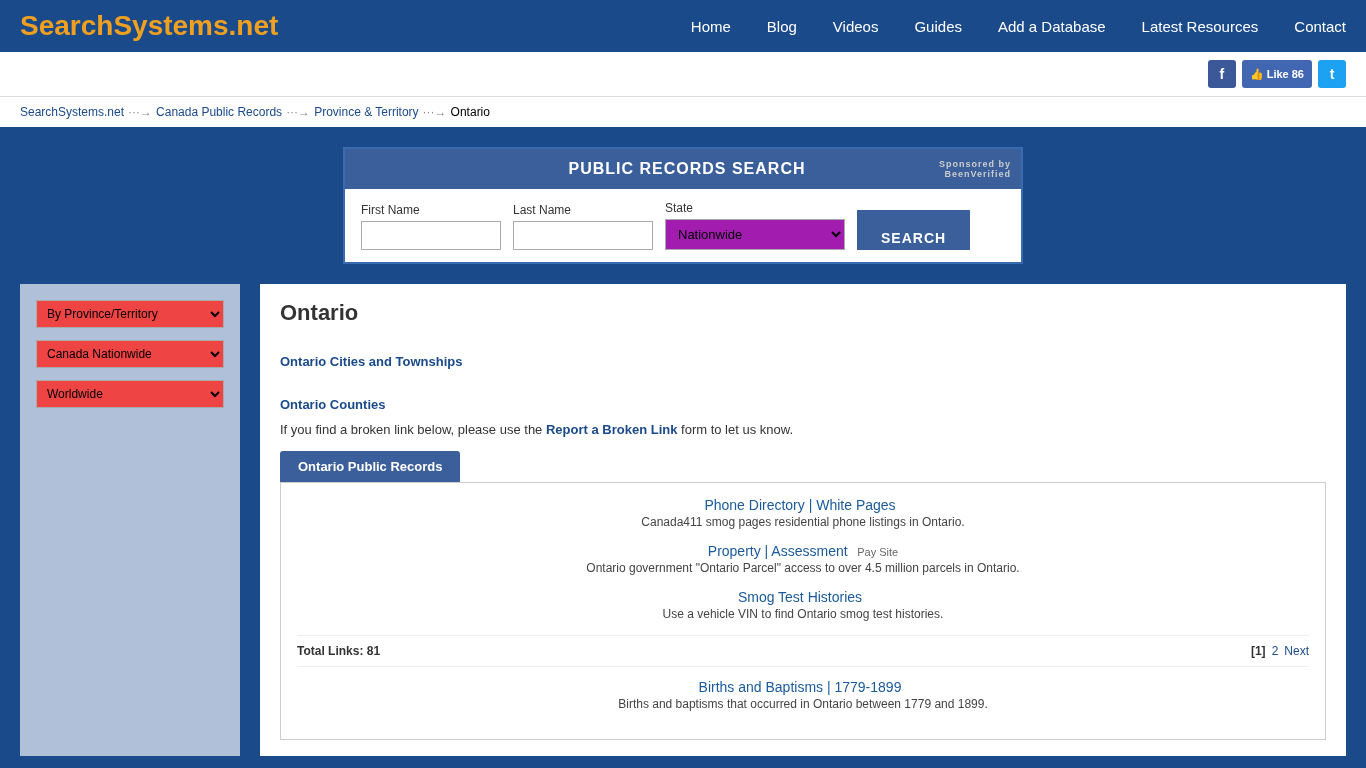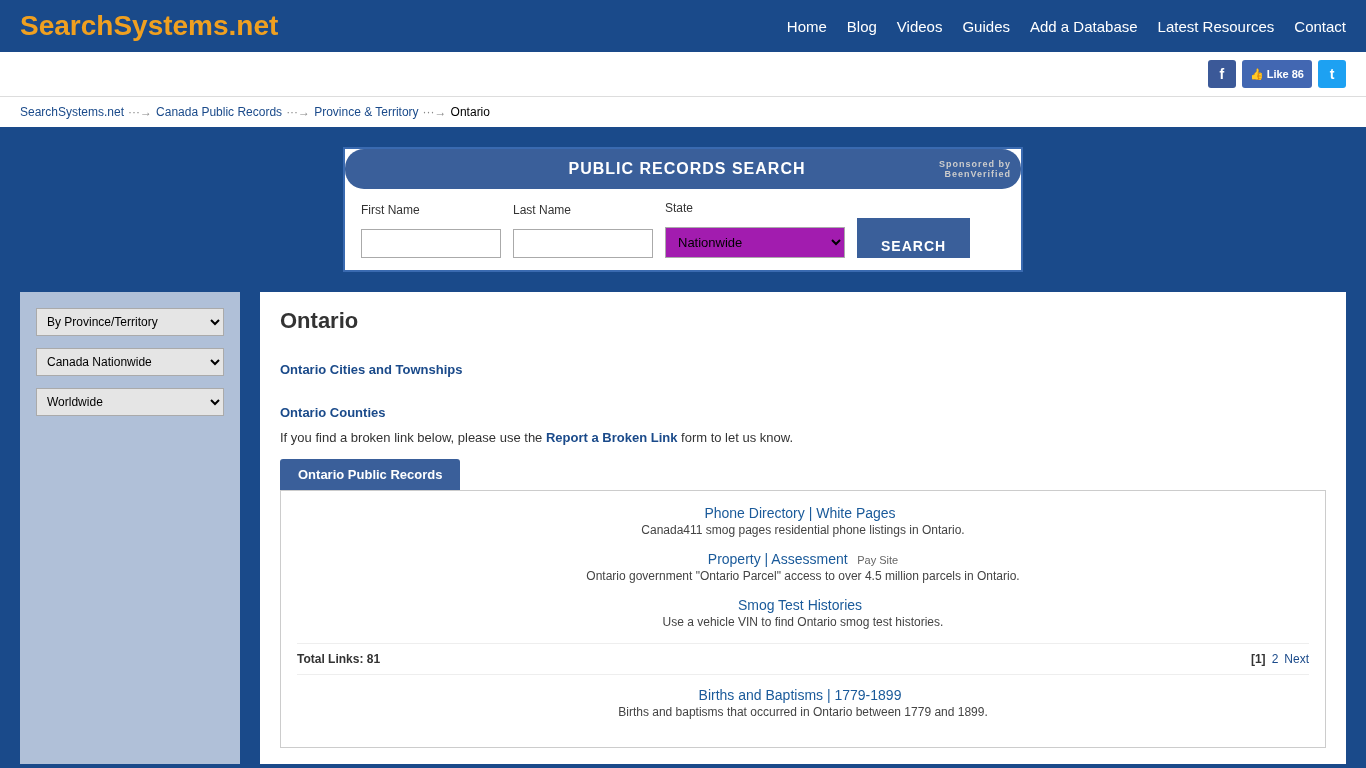--- a/index.html
+++ b/index.html
@@ -12,21 +12,21 @@
       display: flex;
       align-items: center;
       justify-content: space-between;
     }
     #logo {
       font-size: 28px;
       font-weight: bold;
       color: white;
     }
     #logo span { color: #f0a020; }
-    #nav { display: flex; gap: 20px; justify-content: space-between; }
+    #nav { display: flex; gap: 36px; justify-content: space-between; }
     #nav a {
       color: white;
       text-decoration: none;
       font-size: 15px;
     }
 
     
     #social-bar {
       background: white;
       padding: 8px 20px;
@@ -84,36 +84,35 @@
       background: #3a5f9a;
       color: white;
       text-align: center;
       padding: 10px;
       font-size: 16px;
       font-weight: bold;
       letter-spacing: 1px;
       display: flex;
       justify-content: space-between;
       align-items: center;
-      border-radius: 19px;
     }
     #search-header-title { flex: 1; text-align: center; }
     #sponsored {
       font-size: 9px;
       color: #ccc;
       text-align: right;
     }
     #search-fields {
       padding: 12px 16px;
       display: flex;
       gap: 12px;
       align-items: flex-end;
       background: white;
     }
-    .field-group { display: flex; flex-direction: column; gap: 12px; }
+    .field-group { display: flex; flex-direction: column; gap: 4px; }
     .field-group label { font-size: 12px; color: #333; }
     .field-group input {
       border: 1px solid #aaa;
       padding: 6px 8px;
       font-size: 13px;
       width: 140px;
     }
     .field-group select {
       border: 1px solid #aaa;
       padding: 6px 8px;
@@ -147,21 +146,21 @@
       padding: 16px;
       display: flex;
       flex-direction: column;
       gap: 12px;
     }
     #sidebar select {
       width: 100%;
       padding: 5px 6px;
       border: 1px solid #aaa;
       font-size: 12px;
-      background: #e5e5e5;
+      background: #ef4444;
     }
 
     
     #main-content {
       flex: 1;
       background: white;
       padding: 16px 20px;
     }
     #page-title {
       font-size: 22px;

